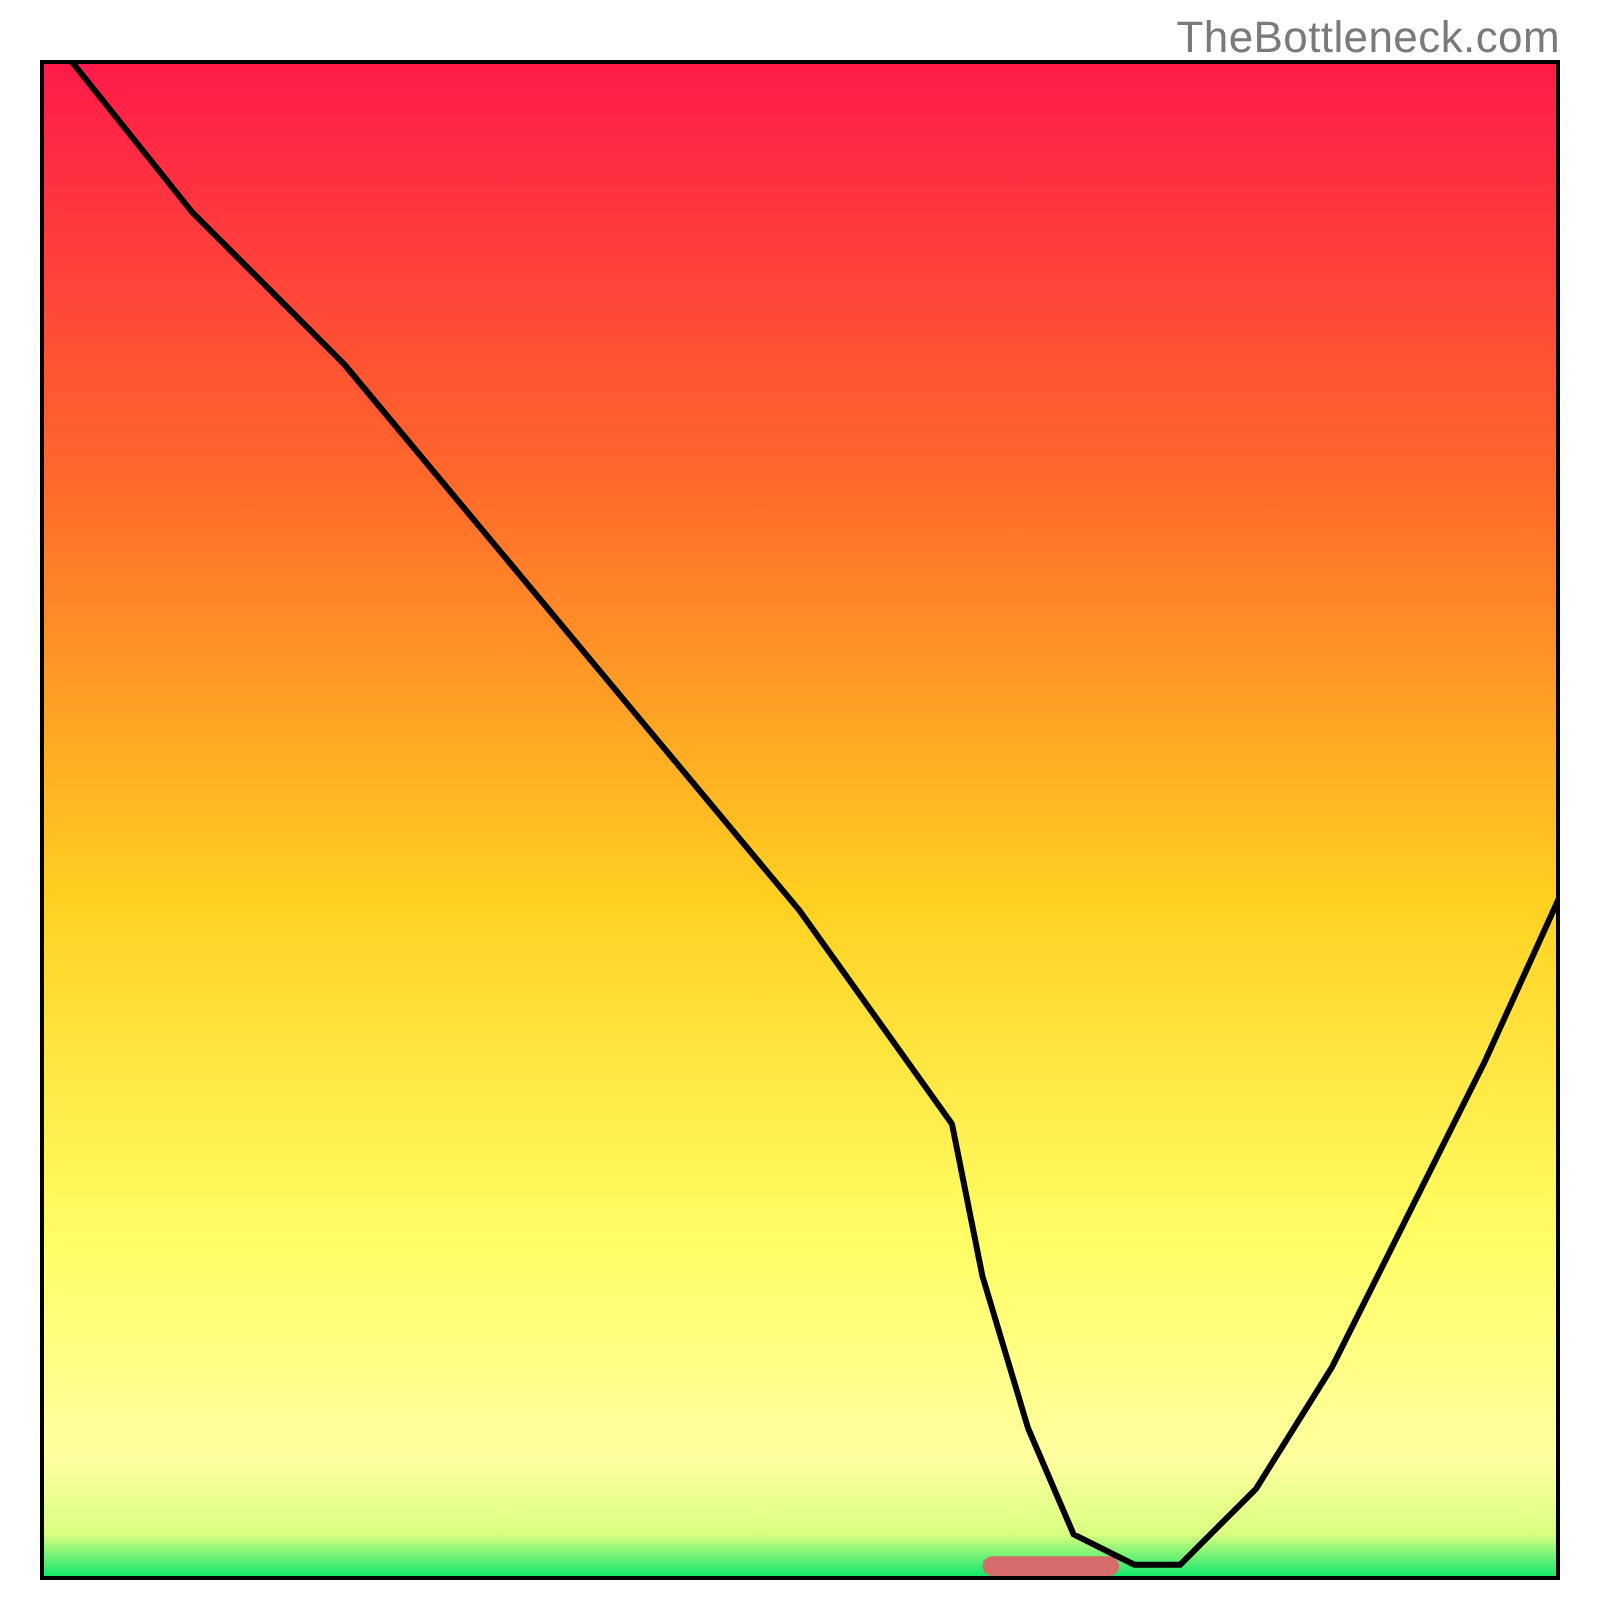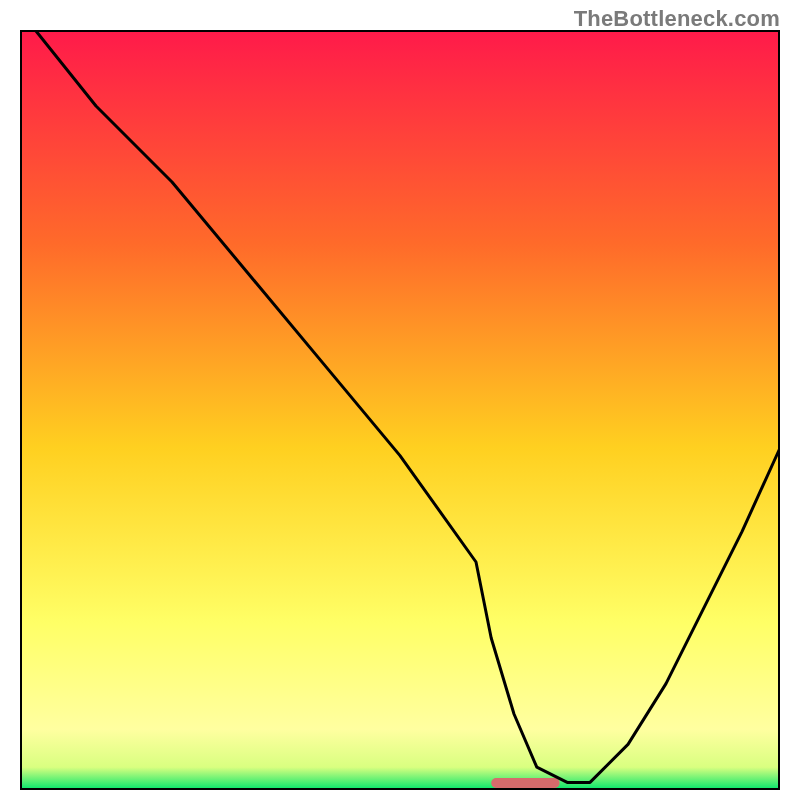--- a/index.html
+++ b/index.html
@@ -10,21 +10,21 @@
     background: #ffffff;
     font-family: Arial, Helvetica, sans-serif;
     position: relative;
   }
   .watermark {
     position: absolute;
     top: 6px;
     right: 20px;
     color: #7a7a7a;
     font-size: 22px;
-    font-weight: 700;
+    font-weight: 400;
     letter-spacing: 0.2px;
   }
   .plot-wrap {
     position: absolute;
     top: 30px;
     left: 20px;
     width: 760px;
     height: 760px;
   }
   svg { display: block; }

